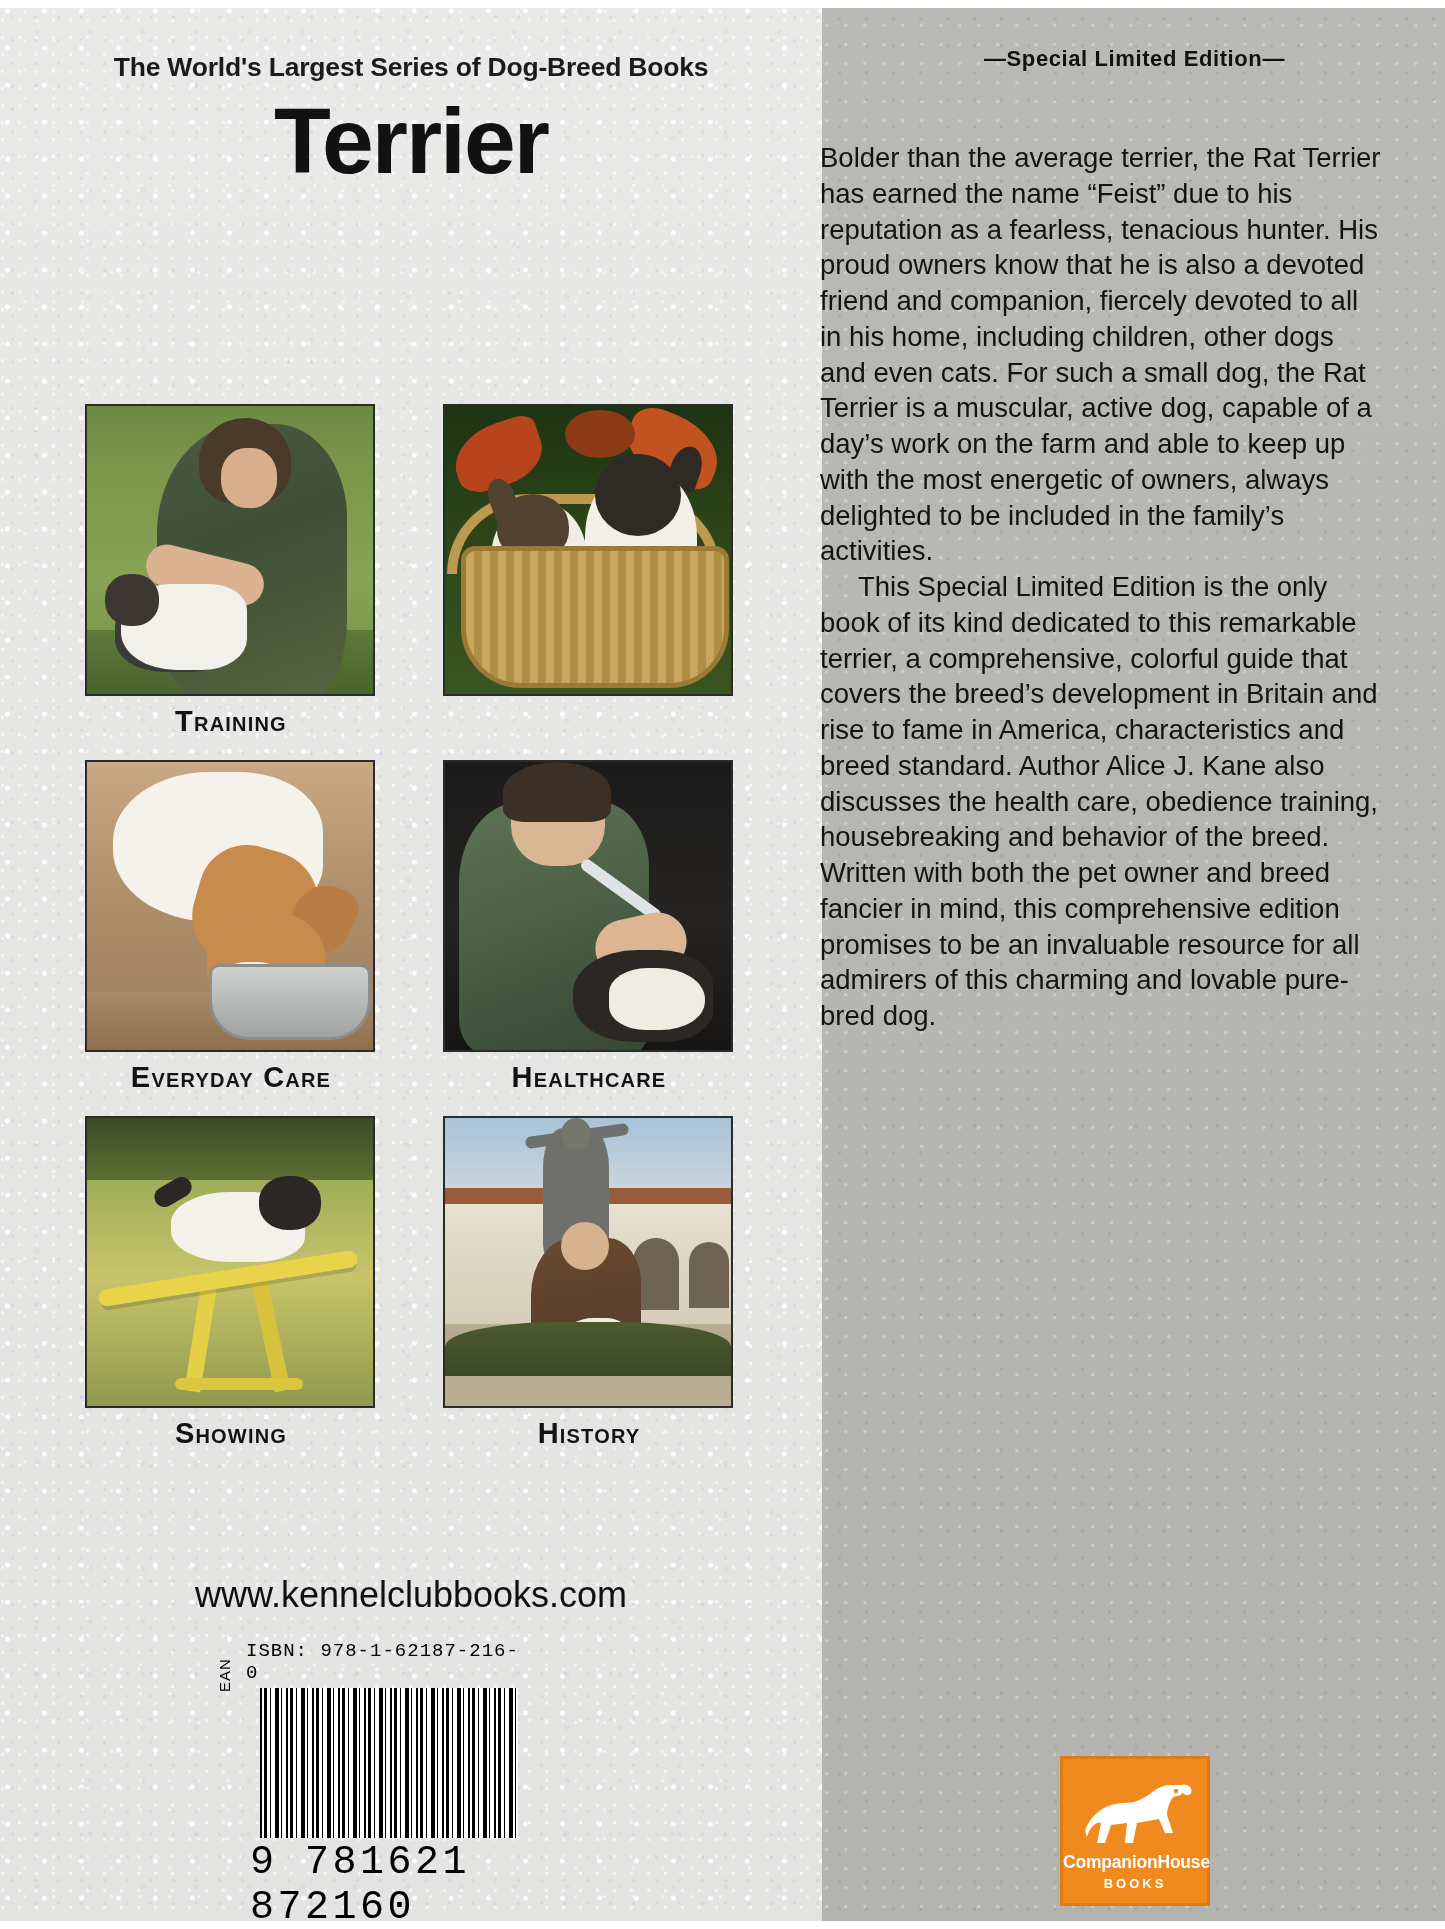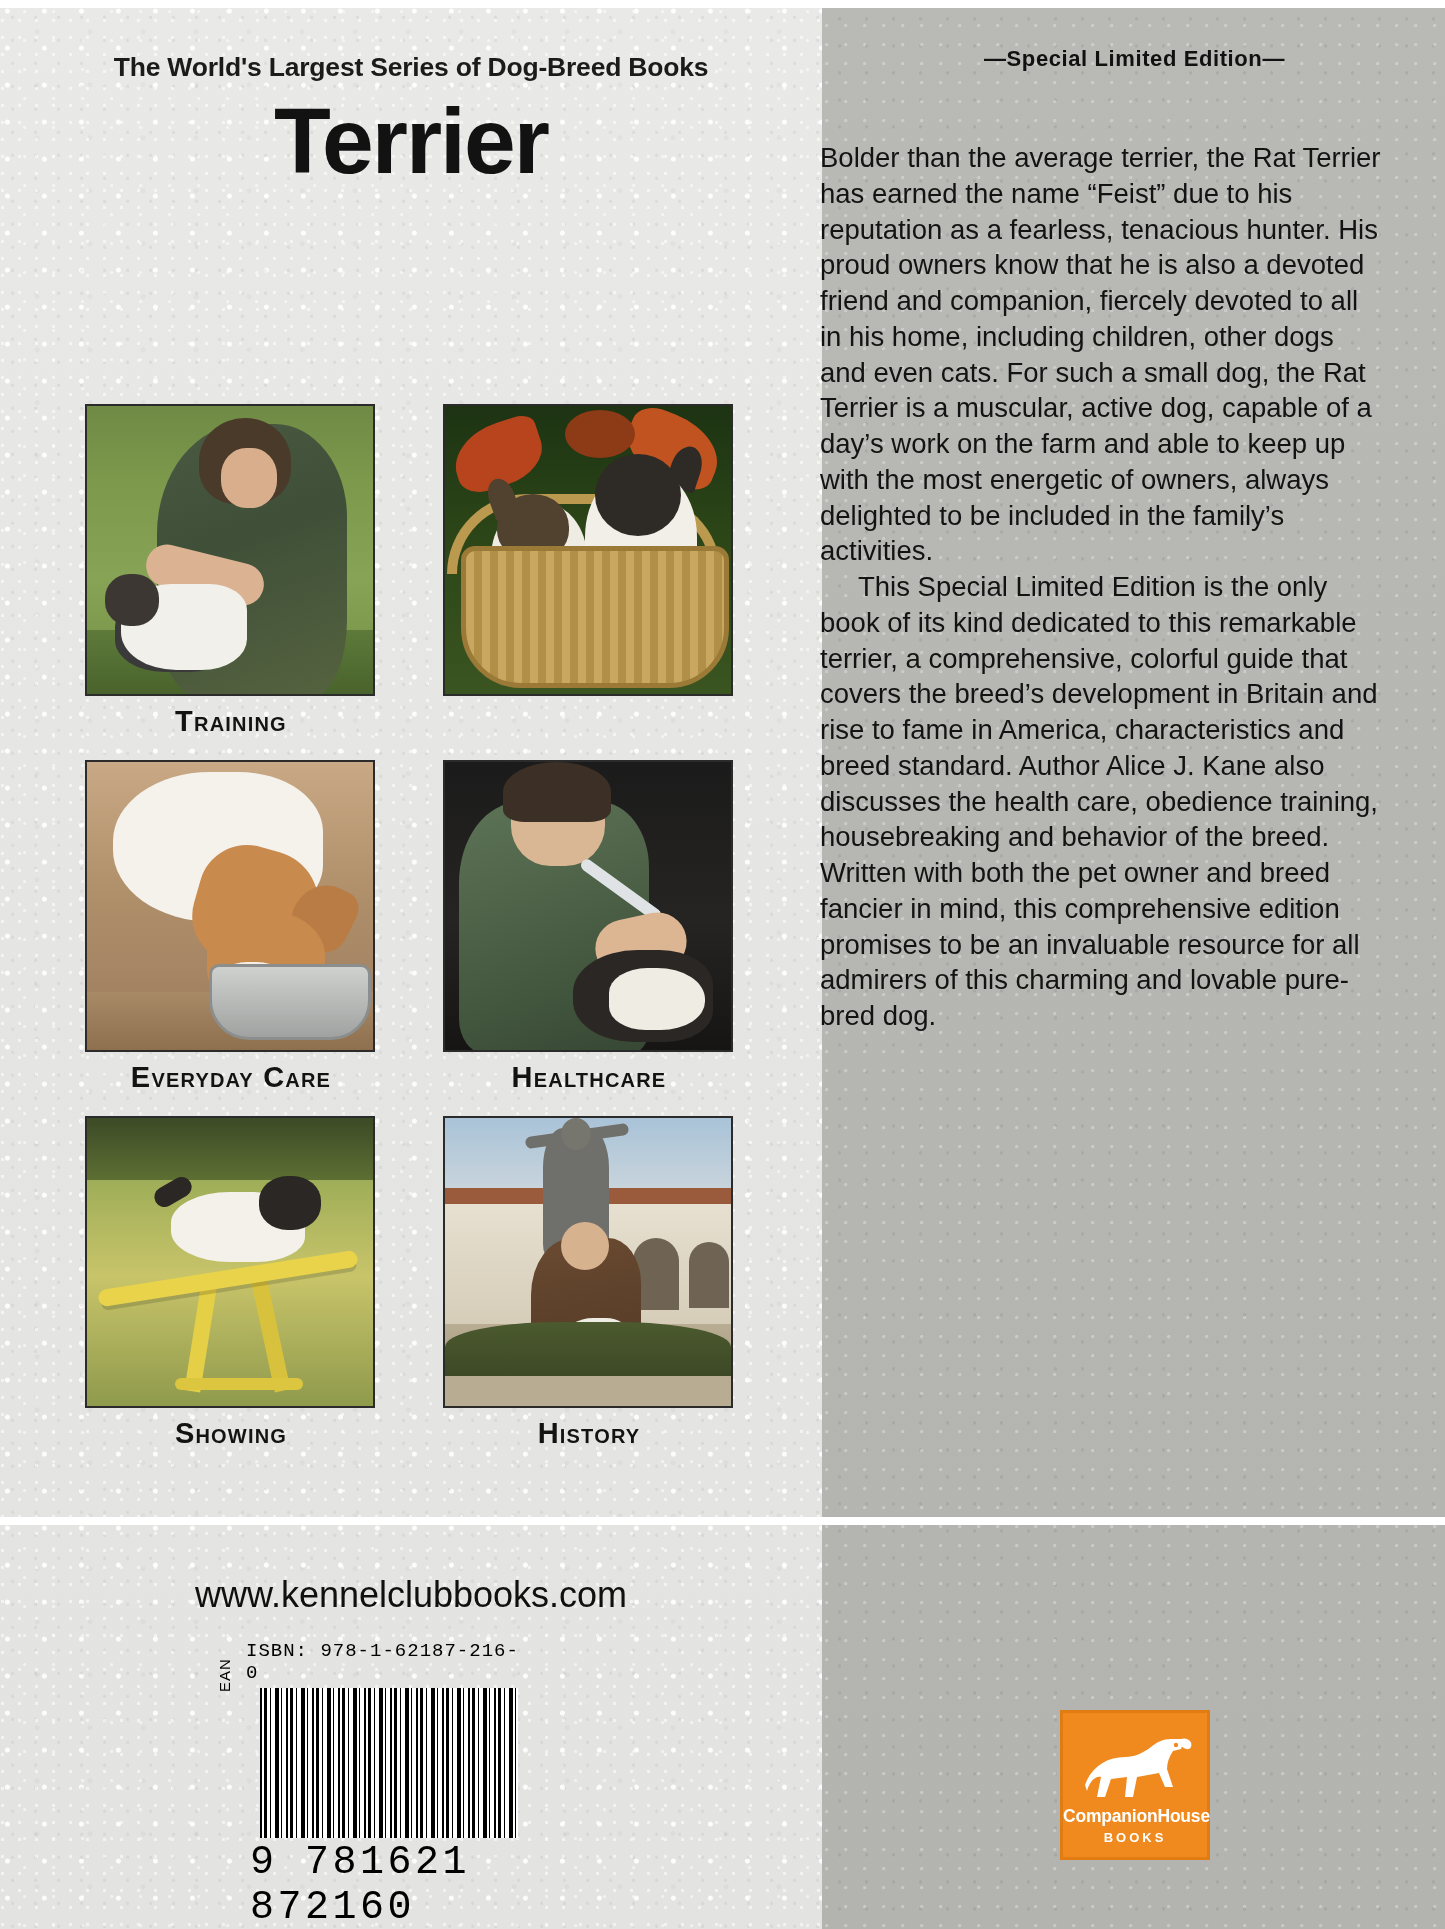--- a/index.html
+++ b/index.html
@@ -9,21 +9,21 @@
   }
   body {
     width: 1445px;
     height: 1929px;
     font-family: "Liberation Sans", sans-serif;
     overflow: hidden;
   }
   .cover {
     position: relative;
     width: 1445px;
-    height: 1525px;
+    height: 1929px;
     background: #eab308;
     text-decoration: underline;
   }
   
   .left-panel {
     position: absolute;
     left: 0; top: 0;
     width: 822px;
     height: 1929px;
     background:
@@ -331,21 +331,21 @@
     font-family: "Liberation Sans", sans-serif;
     text-align: left;
   }
   .blurb p { margin: 0; }
   .blurb p + p { text-indent: 38px; }
 
   
   .publisher-logo {
     position: absolute;
     left: 1060px;
-    top: 1710px;
+    top: 1756px;
     width: 150px;
     height: 150px;
     background: #f08a1e;
     border: 3px solid #e07c12;
     box-sizing: border-box;
   }
   .logo-dog {
     position: absolute;
     left: 14px; top: 14px;
     width: 120px; height: 84px;

